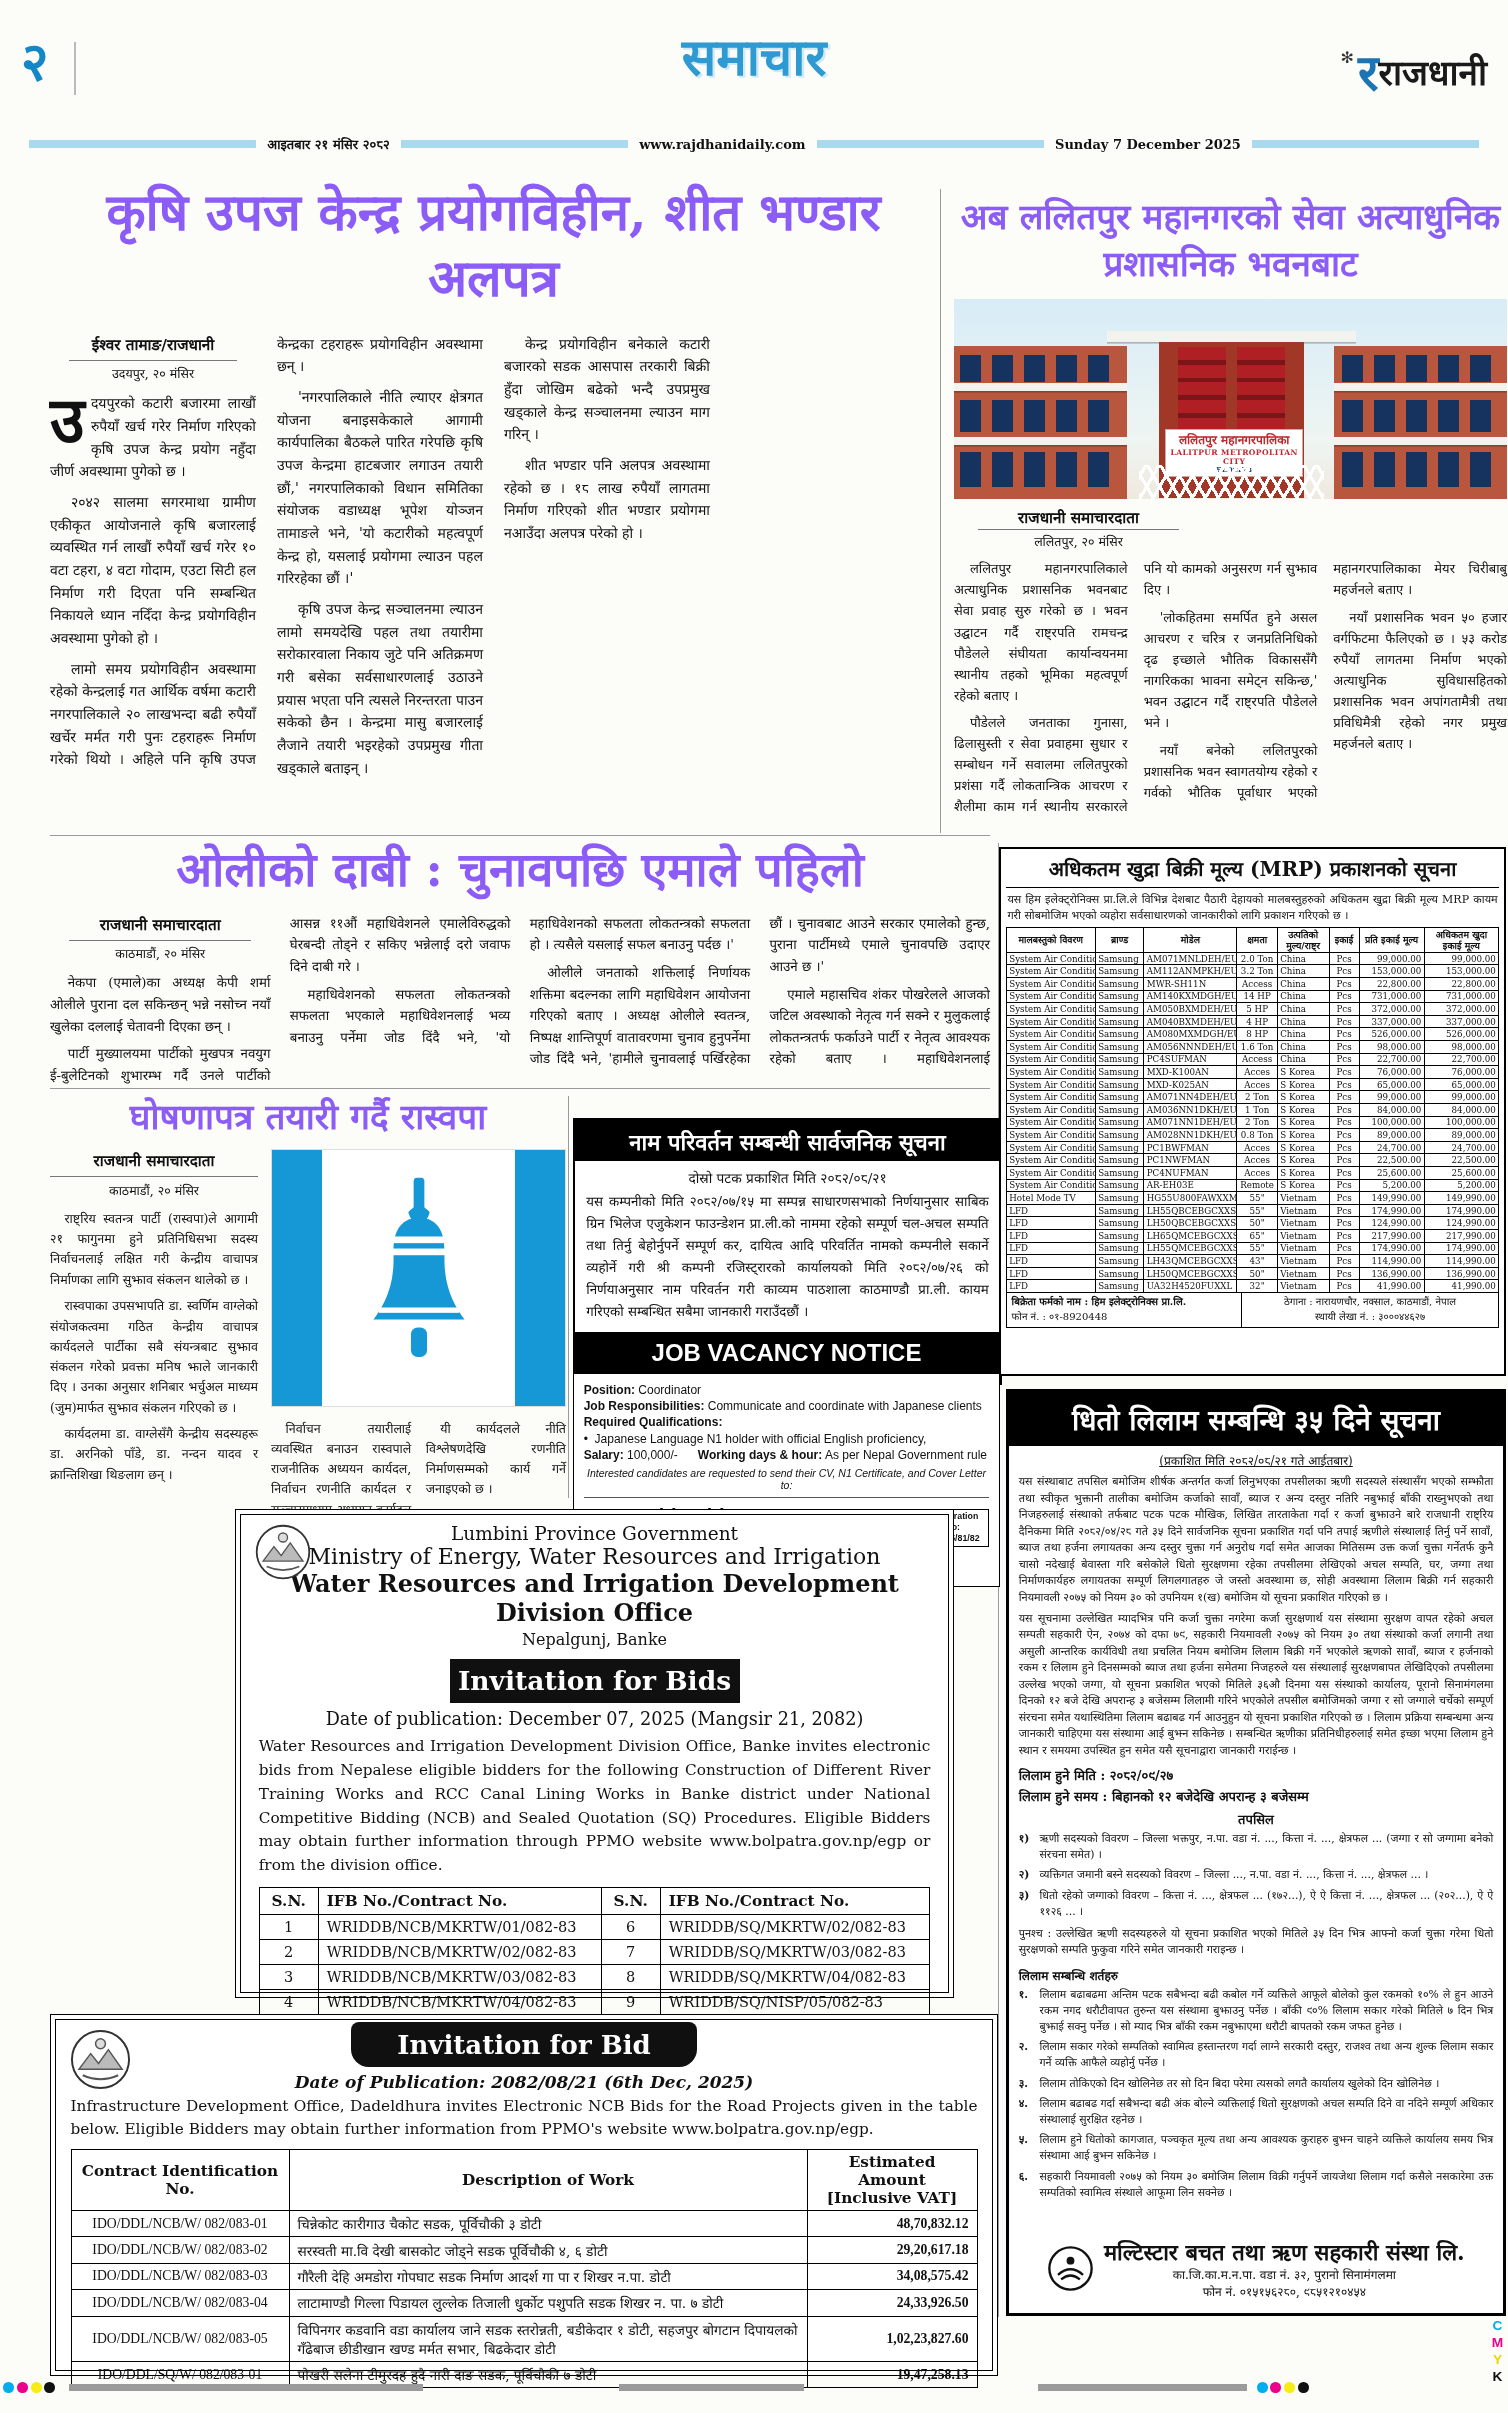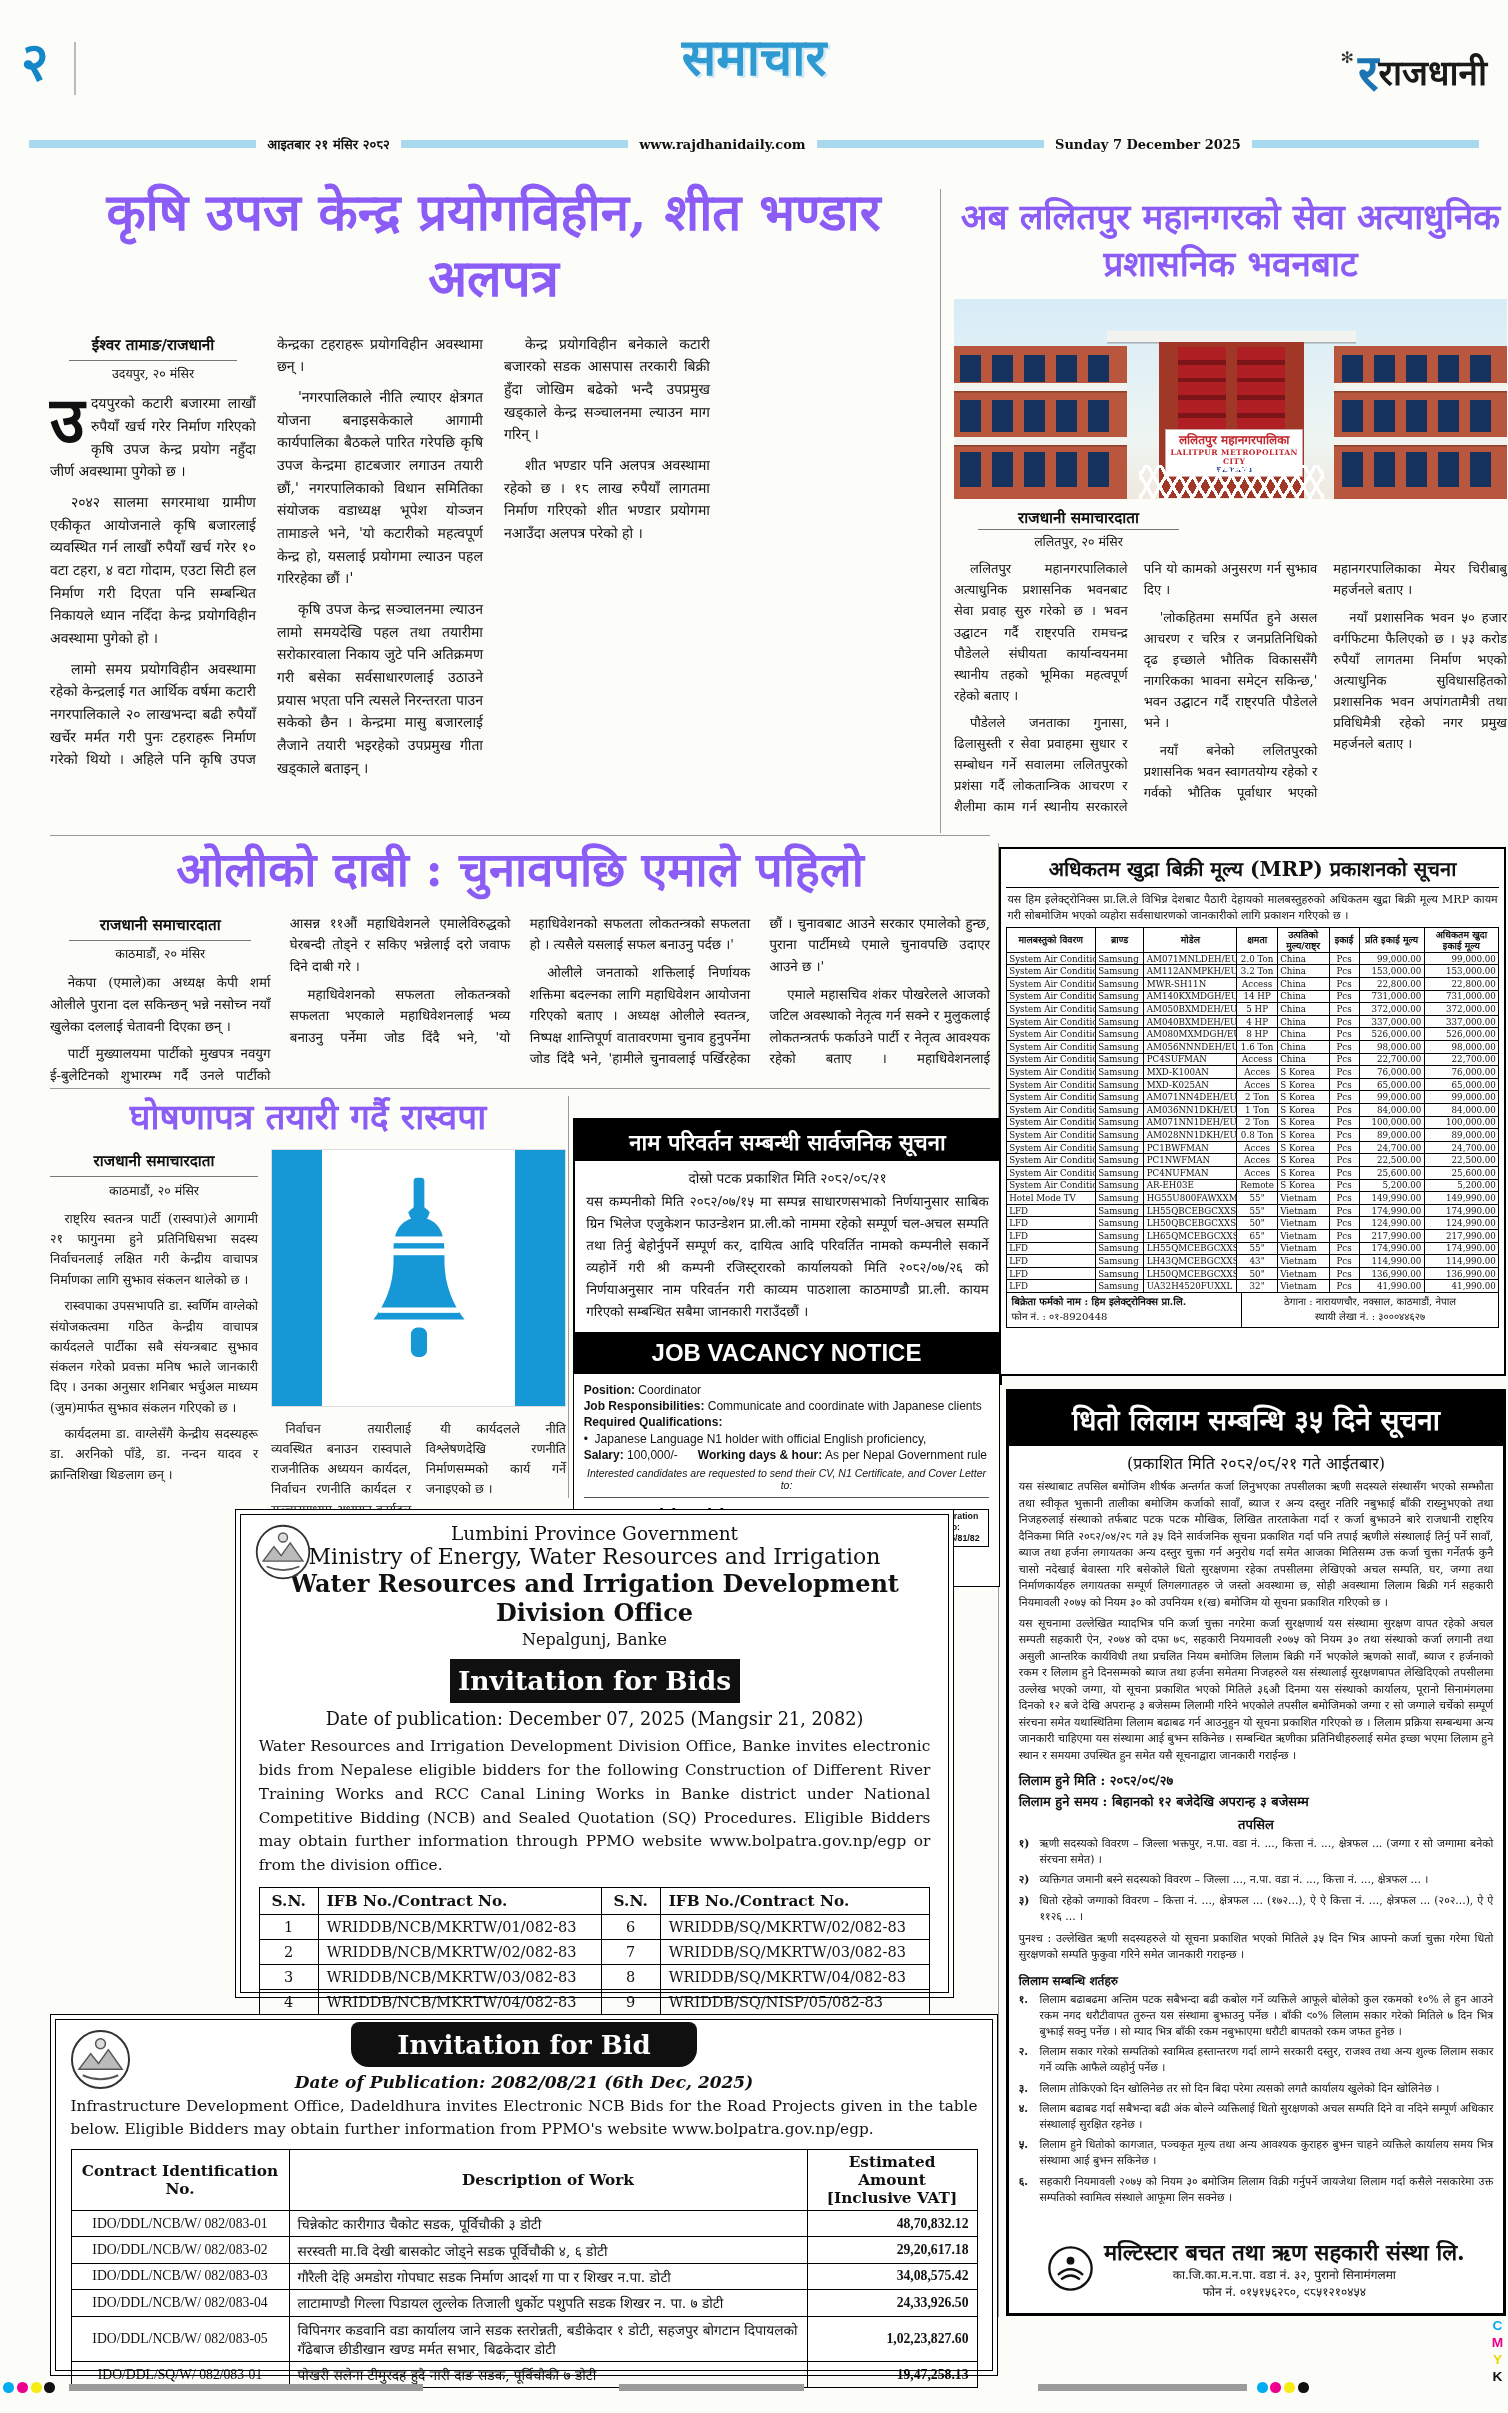--- a/index.html
+++ b/index.html
@@ -139,21 +139,21 @@
   .mrp .foot{display:flex;border:0.8px solid #000;border-top:none;font-size:10px;}
   .mrp .foot .cell{padding:2.4px 4.8px;line-height:1.45;}
   .mrp .foot .cell.l{flex:1;border-right:0.8px solid #000;}
   .mrp .foot .cell.r{flex:1.1;text-align:center;}
 
   
   .auction{left:1006px;top:1389px;width:500px;height:927px;border:3.2px solid #000;background:#fff;
            box-sizing:border-box;display:flex;flex-direction:column;}
   .auction .blackbar{font-size:28px;padding:8px 3.2px;}
   .auction .inner{padding:4.8px 9.7px;flex:1;display:flex;flex-direction:column;}
-  .auction .pub{font-size:16px;text-align:center;margin:1.6px 0 4.8px;}
+  .auction .pub{font-size:12px;text-align:center;margin:1.6px 0 4.8px;text-decoration:underline;}
   .auction .body{font-size:11px;line-height:1.5;text-align:justify;}
   .auction .body p{margin:0 0 4.8px;}
   .auction .kv{font-size:13px;font-weight:bold;margin:1.6px 0;}
   .auction .tapsil{font-size:13px;font-weight:bold;text-align:center;margin:3.2px 0;}
   .term{display:flex;gap:4.8px;font-size:10.8px;line-height:1.5;text-align:justify;margin-bottom:4px;}
   .term .tnum{font-weight:bold;min-width:16px;}
   .terms-title{font-size:12px;font-weight:bold;margin:4.8px 0 3.2px;}
   .coopfoot{display:flex;align-items:center;gap:9.7px;justify-content:center;margin-top:auto;padding:6.4px 0 8px;}
   .coopfoot .nm{font-size:22px;font-weight:bold;text-align:center;}
   .coopfoot .ad,.coopfoot .ph{font-size:12px;text-align:center;}

